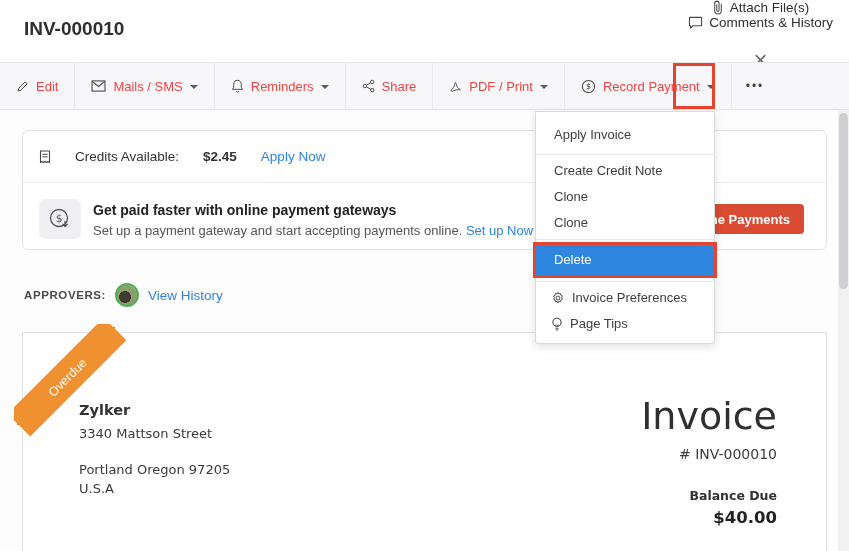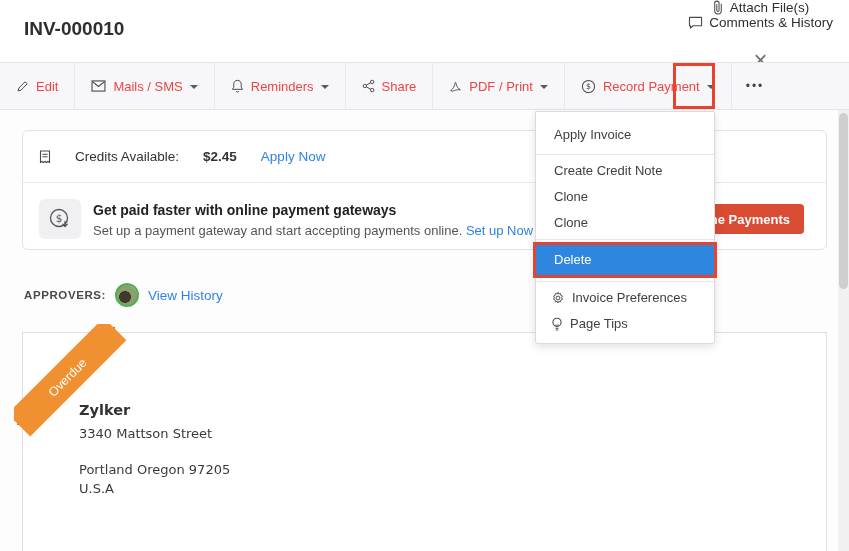--- a/index.html
+++ b/index.html
@@ -214,20 +214,26 @@
       <text x="53" y="58" text-anchor="middle" font-size="12.5" fill="#ffffff" font-family="Liberation Sans, sans-serif">Overdue</text>
     </g>
   </svg>
   <div class="inv-address">
     <div class="inv-company">Zylker</div>
     <div>3340  Mattson Street</div>
     <div class="inv-addr-gap"></div>
     <div>Portland Oregon 97205</div>
     <div>U.S.A</div>
   </div>
+  <div class="inv-right">
+    <div class="inv-doc-title">Invoice</div>
+    <div class="inv-number"># INV-000010</div>
+    <div class="inv-balance-label">Balance Due</div>
+    <div class="inv-balance">$40.00</div>
+  </div>
 </div>
 
 <div class="menu">
   <div class="menu-item tall">Apply Invoice</div>
   <div class="menu-sep"></div>
   <div class="menu-item">Create Credit Note</div>
   <div class="menu-item">Clone</div>
   <div class="menu-item">Clone</div>
   <div class="menu-sep"></div>
   <div class="menu-item delete">Delete</div>

